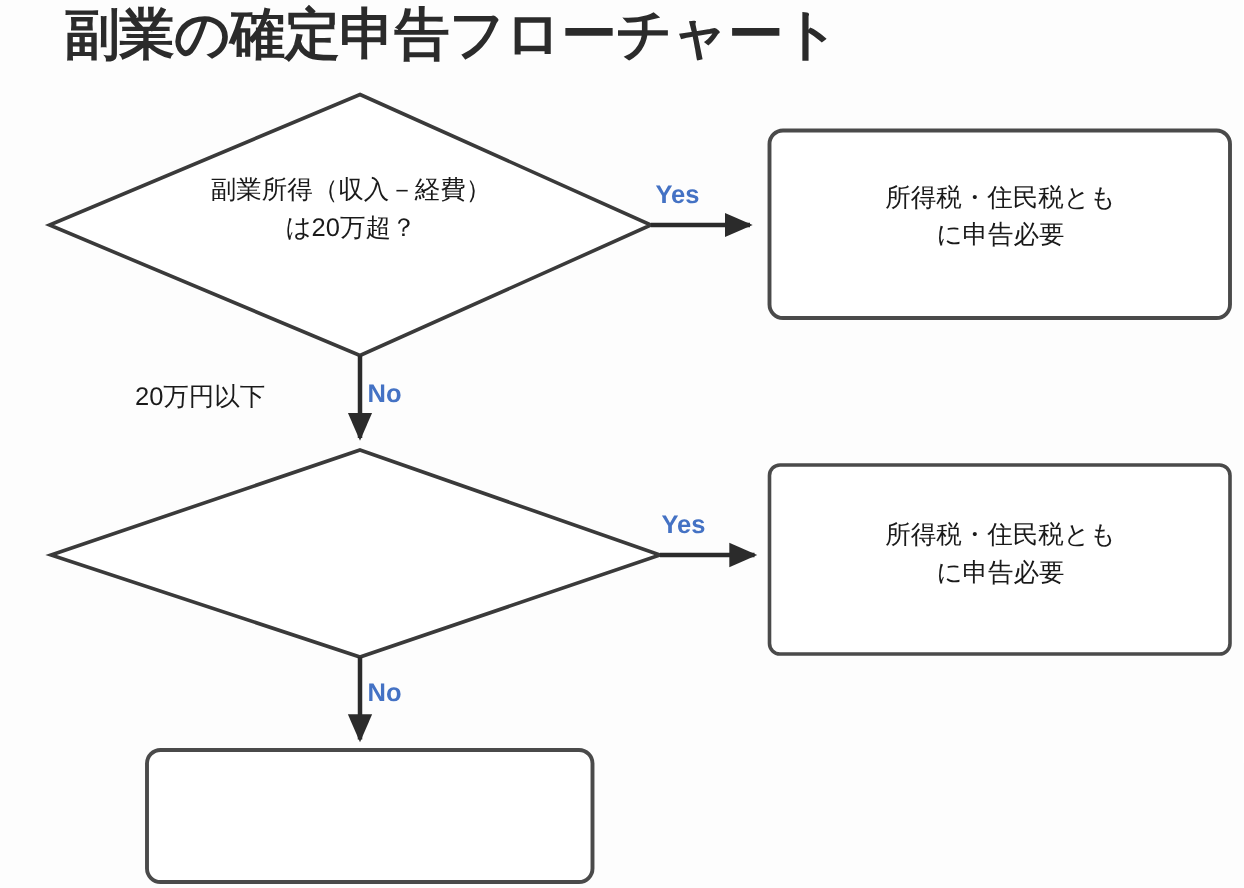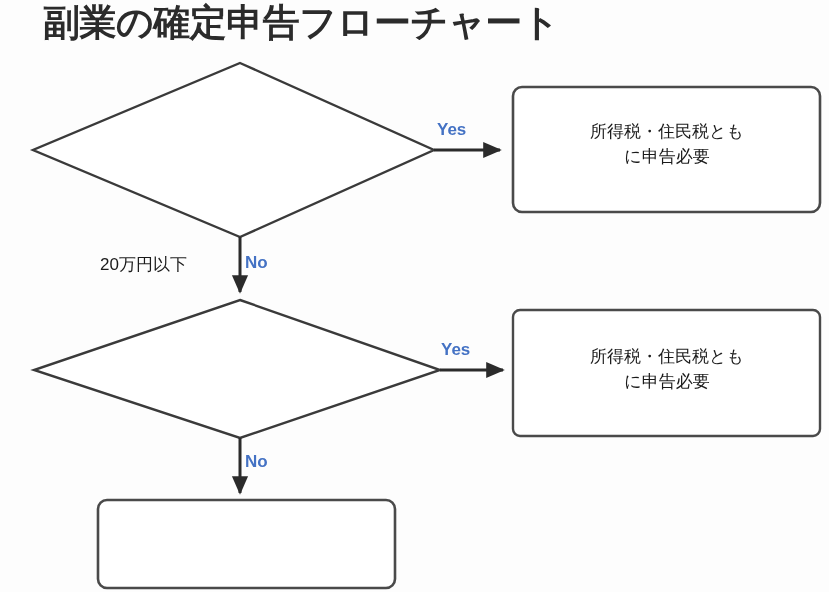--- a/index.html
+++ b/index.html
@@ -79,21 +79,21 @@
     color: #4472c4;
     white-space: nowrap;
     text-align: center;
   }
   .edge-label.plain {
     color: #1a1a1a;
     font-weight: normal;
   }
   .lbl-yes-1 { left: 437px; top: 120px; }
   .lbl-no-1  { left: 245px; top: 253px; }
-  .lbl-under { left: 100px; top: 253px; }
+  .lbl-under { left: 90px; top: 253px; }
   .lbl-yes-2 { left: 441px; top: 340px; }
   .lbl-no-2  { left: 245px; top: 452px; }
 </style>
 </head>
 <body>
 
 <div id="canvas">
 
   <div id="title">副業の確定申告フローチャート</div>
 
@@ -116,20 +116,22 @@
 
     <line x1="434" y1="150" x2="500" y2="150" stroke="#2b2b2b" stroke-width="3" marker-end="url(#arrowhead)"></line>
 
     <line x1="240" y1="237" x2="240" y2="292" stroke="#2b2b2b" stroke-width="3" marker-end="url(#arrowhead)"></line>
 
     <line x1="440" y1="370" x2="503" y2="370" stroke="#2b2b2b" stroke-width="3" marker-end="url(#arrowhead)"></line>
 
     <line x1="240" y1="438" x2="240" y2="493" stroke="#2b2b2b" stroke-width="3" marker-end="url(#arrowhead)"></line>
   </svg>
 
+  <div class="node-text diamond-text-1">副業所得（収入－経費）
+は20万超？</div>
 
   <div class="node-text box-text-1">所得税・住民税とも
 に申告必要</div>
 
 
   <div class="node-text box-text-2">所得税・住民税とも
 に申告必要</div>
 
 
   <div class="edge-label lbl-yes-1">Yes</div>

